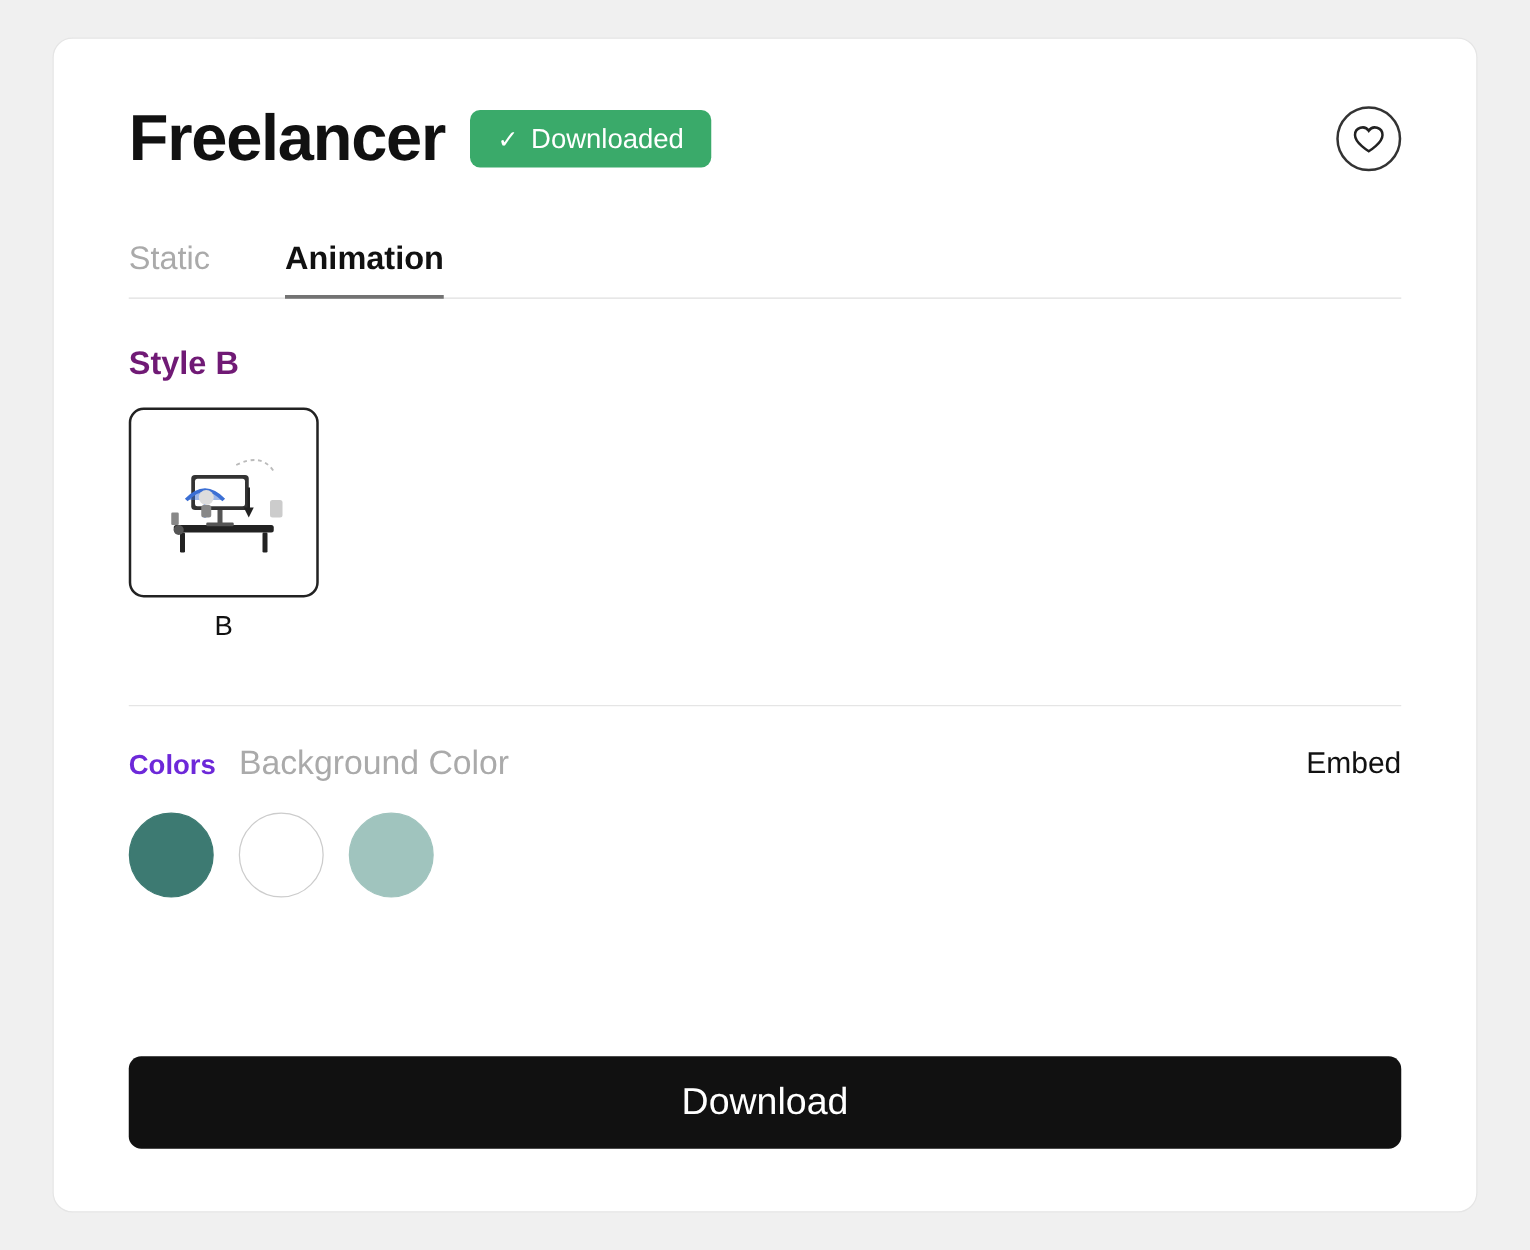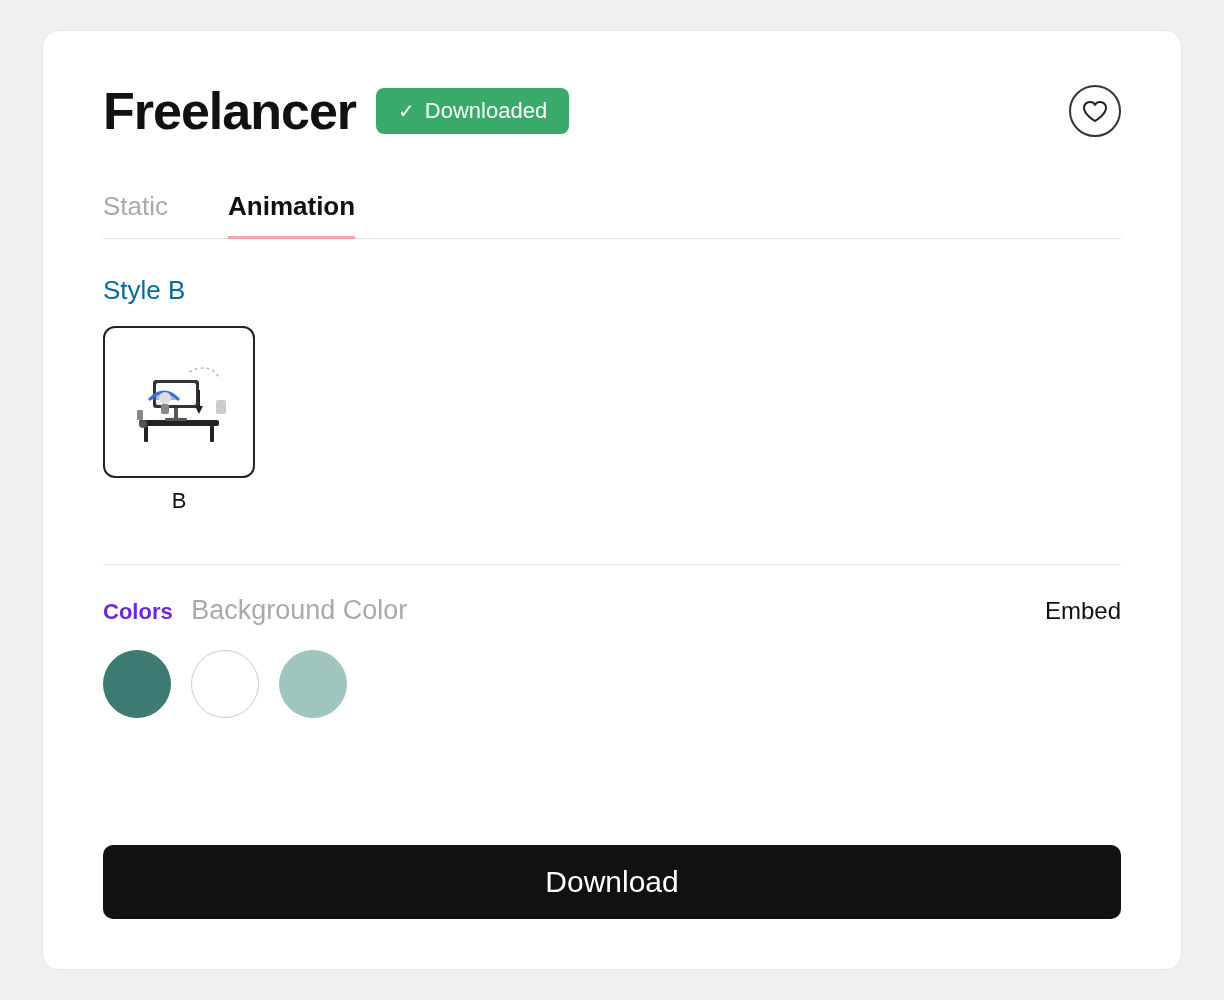--- a/index.html
+++ b/index.html
@@ -95,35 +95,35 @@
       font-size: 26px;
       cursor: pointer;
       color: #aaaaaa;
       border-bottom: 3px solid transparent;
       margin-bottom: -1px;
       font-weight: 400;
     }
 
     .tab.active {
       color: #111111;
-      border-bottom: 3px solid #fca5a5;
+      border-bottom: 3px solid #737373;
       font-weight: 700;
     }
 
     
     .section-label {
       font-size: 26px;
       font-weight: 700;
       color: #111111;
       margin-bottom: 20px;
     }
 
     .section-label span {
-      color: #0369a1;
-      font-weight: 400;
+      color: #701a75;
+      font-weight: 700;
     }
 
     .style-grid {
       display: flex;
       gap: 20px;
       margin-bottom: 20px;
     }
 
     .style-item {
       display: flex;

